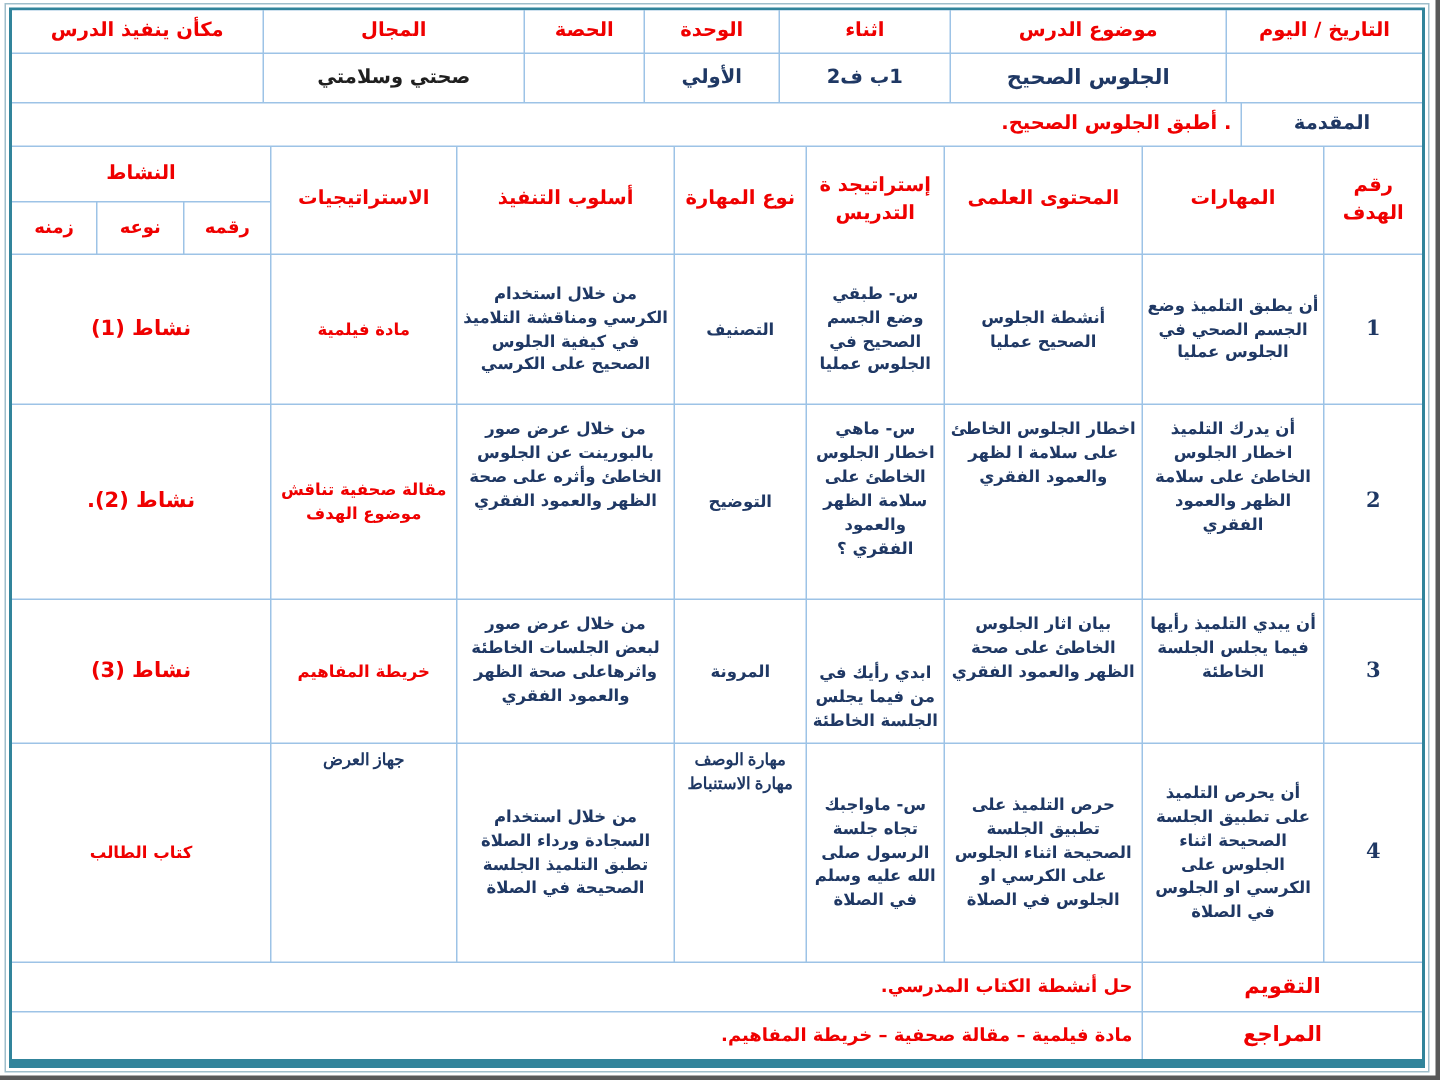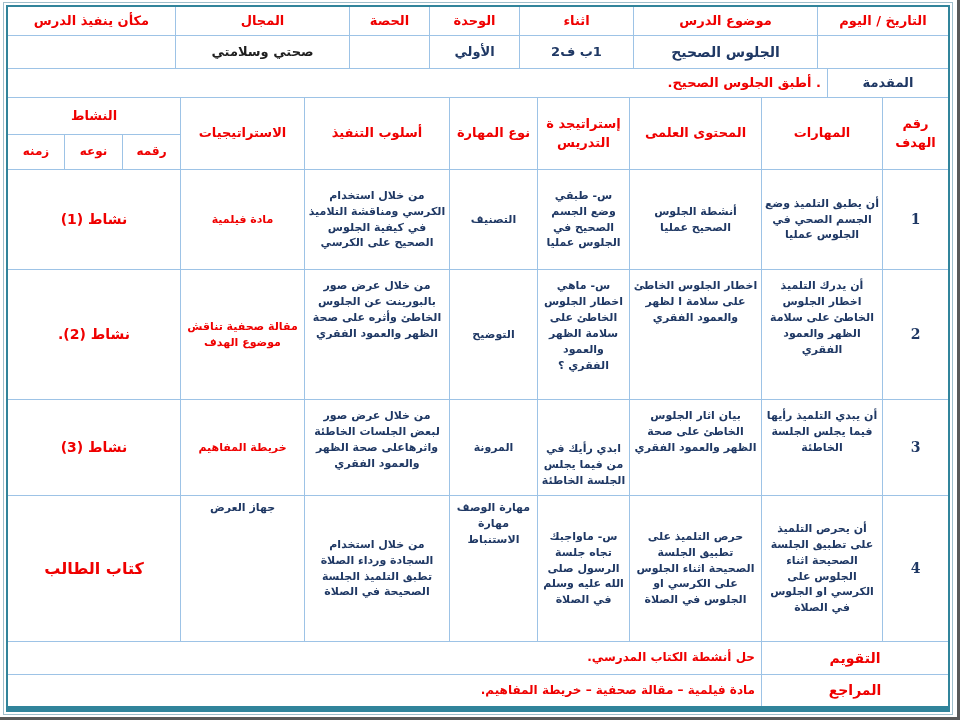--- a/index.html
+++ b/index.html
@@ -39,28 +39,28 @@
   .red{color:#ef0000;}
   .navy{color:#1f3864;}
   .dark{color:#1f1f1f;}
   .hdr{font-size:13px;color:#ef0000;}
   .sub-hdr{font-size:12px;color:#ef0000;}
   .val{font-size:13px;}
   .body-txt{font-size:11px;color:#1f3864;}
   .num{font-size:14px;color:#1f3864;font-family:"DejaVu Serif", serif;}
   .strat{font-size:11px;color:#ef0000;}
   .act{font-size:14px;color:#ef0000;}
-  .act-small{font-size:16px;color:#ef0000;}
+  .act-small{font-size:11px;color:#ef0000;}
   .foot-label{font-size:14px;color:#ef0000;}
   .foot-val{font-size:12px;color:#ef0000;}
 
   .span2r{grid-row:span 2;}
   .span3c{grid-column:span 3;}
   .v-top{align-items:flex-start;padding-top:8px;}
-  .v-top-sm{align-items:flex-start;padding-top:4px;}
+  .v-top-sm{align-items:flex-start;padding-top:4px;font-family:Liberation Serif, serif;}
   .v-bottom{align-items:flex-end;padding-bottom:6px;}
   .align-start{justify-content:flex-start;text-align:left;padding-right:6px;}
   .intro-val{font-size:13px;}
   .topic{font-size:14px;}
 </style>
 </head>
 <body>
 
 <div class="page">
   <div class="frame">

